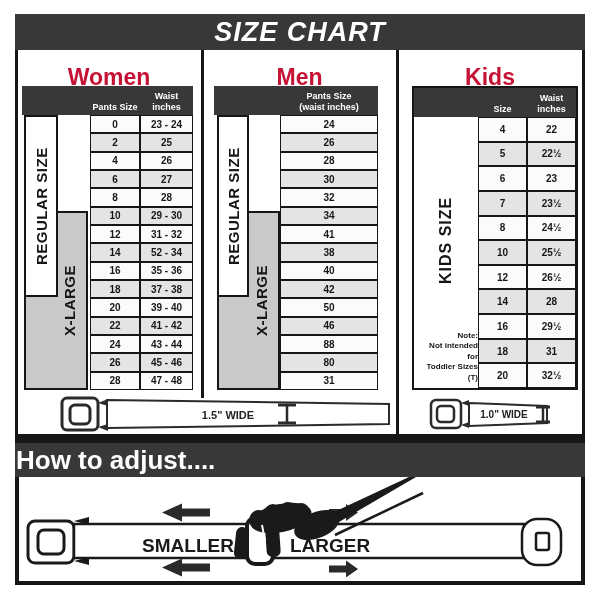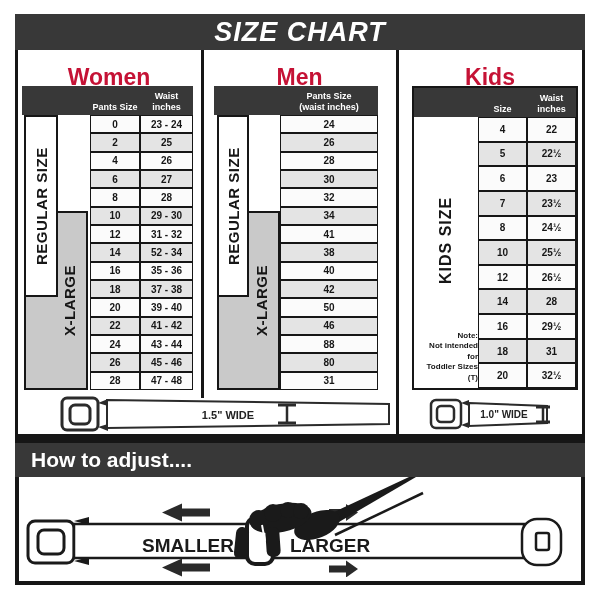--- a/index.html
+++ b/index.html
@@ -74,22 +74,22 @@
   .k-note { position:absolute; left:4px; bottom:5px; font-size:8px; font-weight:bold;
             line-height:1.3; text-align:right; }
 
   
   .belt-svg { position:absolute; }
   .belt-wm { left:55px; top:393px; }
   .belt-k  { left:425px; top:396px; }
 
   
   .adjust-bar { position:absolute; left:15px; top:443px; width:570px; height:34px;
-                background:#383838; color:#fff; font-size:21px; font-weight:bold;
-                line-height:34px; padding-left:16px; }
+                background:#383838; color:#fff; font-size:26px; font-weight:bold;
+                line-height:34px; padding-left:1px; }
   .bottom-panel { position:absolute; left:15px; top:477px; width:570px; height:108px;
                   border:4px solid #161616; border-top:none; background:#fff; }
   .bottom-panel svg { position:absolute; left:0; top:0; }
 </style>
 </head>
 <body>
 
 <div class="page">
 
   <div class="line border-left"></div>

